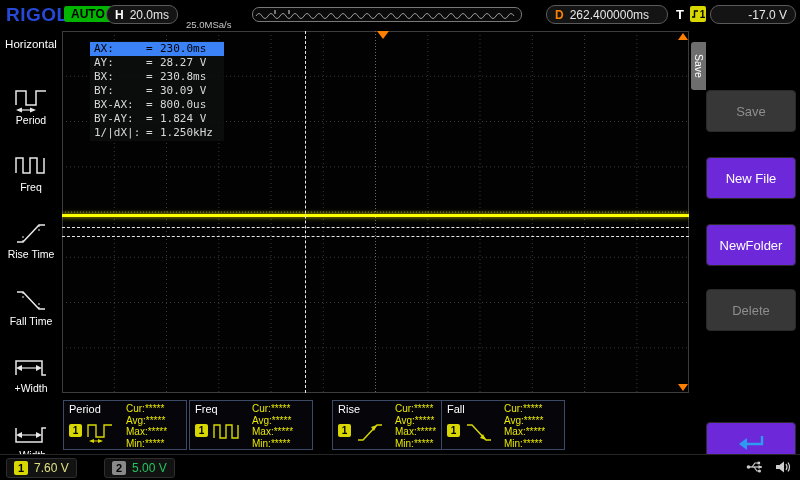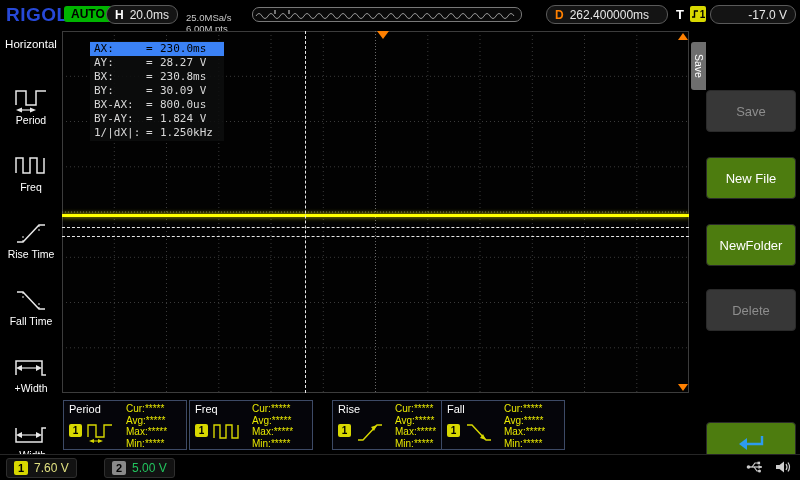--- a/index.html
+++ b/index.html
@@ -9,21 +9,21 @@
 
   
   #topbar{position:absolute;left:0;top:0;width:800px;height:30px;background:#000}
   #logo{position:absolute;left:6px;top:4px;font-size:19px;font-weight:bold;color:#2749d8;letter-spacing:.5px}
   #auto-badge{position:absolute;left:64px;top:6px;background:#00b400;color:#000;font-size:12px;font-weight:bold;
     padding:1px 7px;border-radius:3px}
   .pillbox{position:absolute;top:5px;height:19px;background:#141414;border:1px solid #5a5a5a;border-radius:9px;
     display:flex;align-items:center;padding:0 8px;gap:6px;color:#e8e8e8;font-size:12px}
   #hbox{left:106px;width:72px}
   #hbox .tag{font-weight:bold;color:#fff}
-  #rates{position:absolute;left:186px;top:12px;color:#c8c8c8;font-size:9.5px;line-height:11px}
+  #rates{position:absolute;left:186px;top:19px;color:#c8c8c8;font-size:9.5px;line-height:11px}
   #membar{position:absolute;left:252px;top:7px;width:270px;height:15px;border:1px solid #787878;border-radius:7px;overflow:hidden;background:#0a0a0a}
   #dbox{left:546px;width:122px}
   #dbox .tag{font-weight:bold;color:#ff8000}
   #tlabel{position:absolute;left:676px;top:7px;color:#fff;font-weight:bold;font-size:13px}
   #trig-badge{position:absolute;left:690px;top:6px;width:16px;height:16px;background:#d8d800;border-radius:2px;
     display:flex;align-items:center;justify-content:center;gap:1px;color:#000;font-size:10px;font-weight:bold}
   #tlevelbox{left:710px;width:86px;justify-content:flex-end}
 
   
   #sidebar{position:absolute;left:0;top:30px;width:62px;height:425px;background:#000}
@@ -51,21 +51,21 @@
   .cp-row{display:flex;height:14px;line-height:14px;color:#d8d8d8;padding:0 4px}
   .cp-row.hl{background:#3b82f6;color:#000}
   .cp-label{width:52px}
   .cp-eq{width:14px}
   .cp-val{flex:1}
 
   
   #menu{position:absolute;left:689px;top:30px;width:111px;height:425px;background:#000}
   #menu-tab{position:absolute;left:2px;top:12px;width:15px;height:48px;background:#6e6e6e;color:#fff;
     border-radius:3px 0 0 3px;writing-mode:vertical-rl;text-align:center;font-size:10.5px;line-height:15px}
-  .menu-btn{position:absolute;left:17px;width:90px;height:42px;background:#4d7c0f;border:1px solid #2a2a2a;border-radius:4px;
+  .menu-btn{position:absolute;left:17px;width:90px;height:42px;background:#6d28d9;border:1px solid #2a2a2a;border-radius:4px;
     color:#fff;font-size:13px;display:flex;align-items:center;justify-content:center;cursor:pointer}
   .menu-btn.disabled{color:#8d8d8d;background:#373737}
 
   
   .mbox{position:absolute;top:400px;width:124px;height:50px;background:#05050a;border:1px solid #3d4a66}
   .mname{position:absolute;left:5px;top:2px;color:#fff;font-size:11px}
   .mbadge{position:absolute;left:5px;top:23px;width:13px;height:13px;background:#d8d800;color:#000;
     font-size:10px;font-weight:bold;text-align:center;line-height:13px;border-radius:2px}
   .micon{position:absolute;left:22px;top:20px}
   .mlines{position:absolute;left:62px;top:2px;color:#e8e800;font-size:10px;line-height:11.5px;white-space:nowrap}

